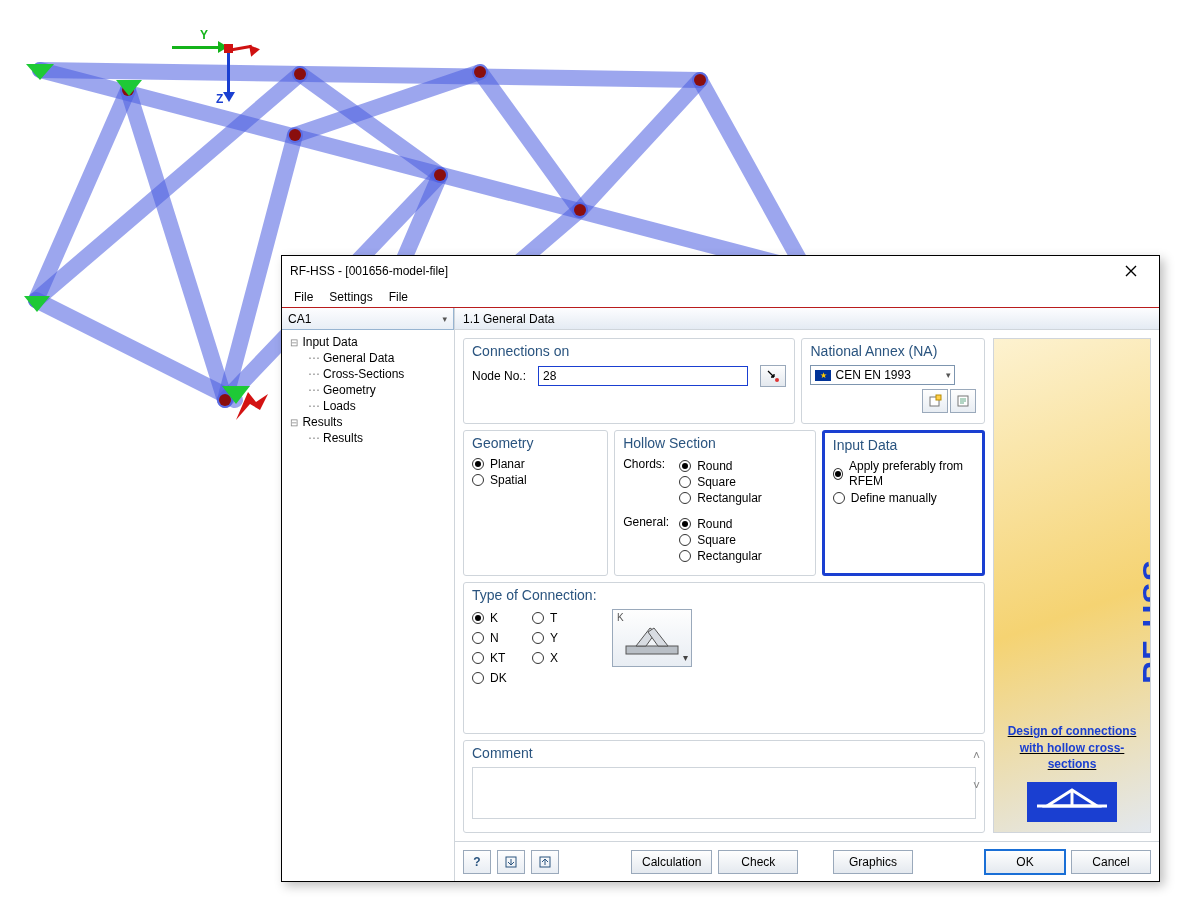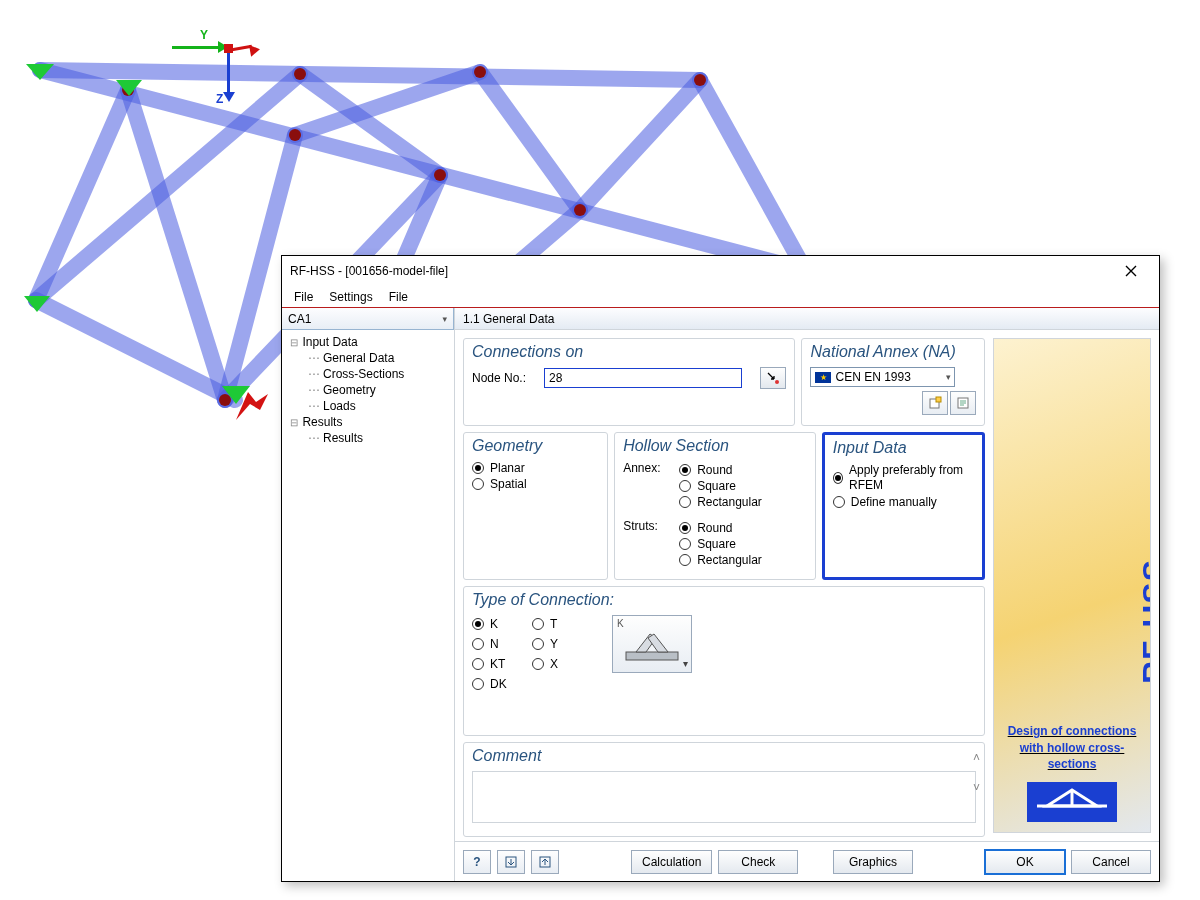--- a/index.html
+++ b/index.html
@@ -47,26 +47,26 @@
   .rightcol { flex:1; display:flex; flex-direction:column; min-width:0;}
   .section-hdr { height:22px; background:linear-gradient(#fdfdff,#e4ebf3); border-bottom:1px solid #cfd5db; padding:0 8px; display:flex; align-items:center; font-size:12px; }
 
   .panels { flex:1; display:flex; padding:8px; gap:8px; min-height:0; }
 
   
   .formcol { width:522px; display:flex; flex-direction:column; gap:6px; }
 
   .group { border:1px solid #cfd5db; border-radius:3px; padding:6px 8px 10px 8px; position:relative; background:#fff; }
   .group.hl { border:3px solid #1a3fd1; }
-  .group .legend { color:#2a547f; font-size:16px; position:relative; top:-2px; margin-bottom:4px;font-style:italic; }
+  .group .legend { color:#2a547f; font-size:14px; position:relative; top:-2px; margin-bottom:4px; }
 
   .twocol { display:flex; gap:6px; }
   .twocol .group { flex:1; }
 
-  .row { display:flex; align-items:center; gap:18px; margin-top:2px; }
+  .row { display:flex; align-items:center; gap:12px; margin-top:2px; }
   .radio, .chk { display:flex; align-items:center; gap:6px; margin:2px 0; cursor:pointer; }
   .rdot { width:12px; height:12px; border:1px solid #333; border-radius:50%; display:inline-flex; align-items:center; justify-content:center; background:#fff;}
   .rdot.sel::after { content:""; width:6px; height:6px; background:#000; border-radius:50%; }
 
   .node-input { flex:1; height:20px; border:1px solid #1a3fd1; padding:0 4px; background:#fff;}
   .pick-btn { width:26px; height:22px; border:1px solid #9aa9bb; background:linear-gradient(#fefefe,#e3e8ee); display:flex; align-items:center; justify-content:center; cursor:pointer;}
   .annex-select { width:145px; height:20px; border:1px solid #7d95af; background:#fff; display:flex; align-items:center; padding:0 4px; gap:4px; cursor:pointer; justify-content:space-between;}
   .eu-flag { width:16px; height:11px; background:#003399; display:inline-flex; align-items:center; justify-content:center; color:#ffcc00; font-size:8px;}
   .toolbtn { width:26px; height:24px; border:1px solid #9aa9bb; background:linear-gradient(#fefefe,#e8edf3); cursor:pointer; margin-left:2px; display:flex; align-items:center; justify-content:center;}
   .toolrow { display:flex; justify-content:flex-end; margin-top:4px; }
@@ -240,38 +240,38 @@
                   <span>Planar</span>
                 </label>
               <label class="radio">
                   <span class="rdot"></span>
                   <span>Spatial</span>
                 </label>
             </div>
             <div class="group" style="flex:1.3">
               <div class="legend">Hollow Section</div>
               <div style="display:flex; gap:10px;">
-                <div style="width:46px;">Annex:</div>
+                <div style="width:46px;">Chords:</div>
                 <div>
                   <label class="radio">
                       <span class="rdot sel"></span>
                       <span>Round</span>
                     </label>
                   <label class="radio">
                       <span class="rdot"></span>
                       <span>Square</span>
                     </label>
                   <label class="radio">
                       <span class="rdot"></span>
                       <span>Rectangular</span>
                     </label>
                 </div>
               </div>
               <div style="display:flex; gap:10px; margin-top:8px;">
-                <div style="width:46px;">Struts:</div>
+                <div style="width:46px;">General:</div>
                 <div>
                   <label class="radio">
                       <span class="rdot sel"></span>
                       <span>Round</span>
                     </label>
                   <label class="radio">
                       <span class="rdot"></span>
                       <span>Square</span>
                     </label>
                   <label class="radio">

